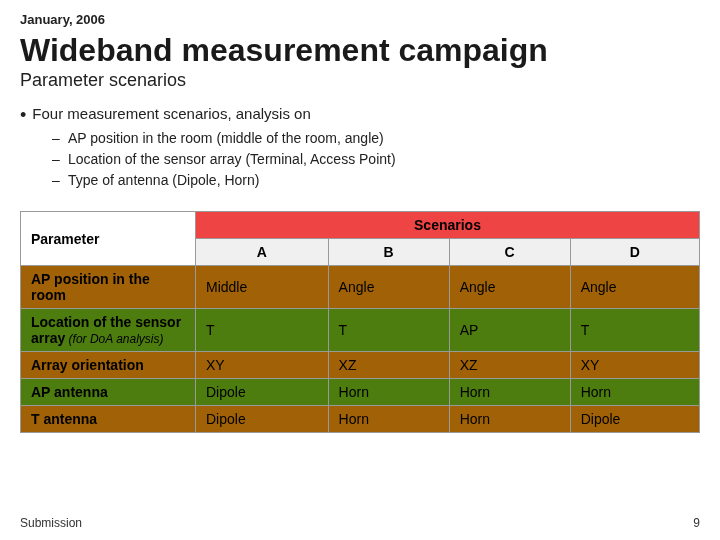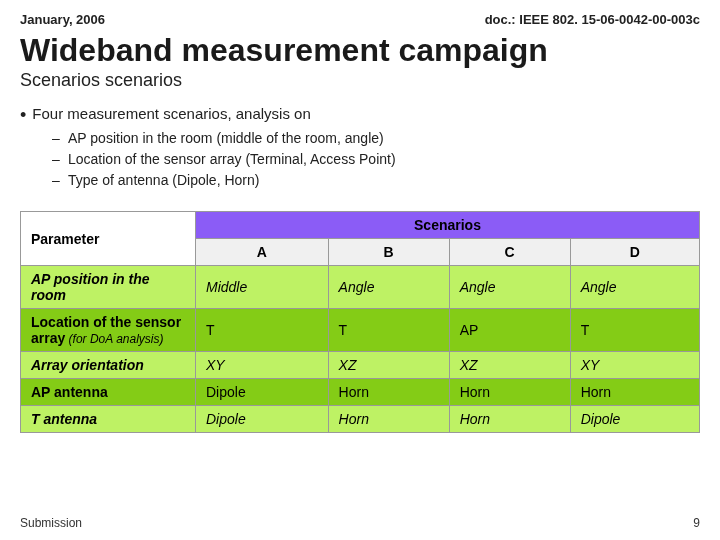--- a/index.html
+++ b/index.html
@@ -91,34 +91,33 @@
       padding: 5px 10px;
       text-align: left;
       vertical-align: middle;
     }
     .col-param {
       width: 175px;
       margin-left: 44px;
     }
     .scenarios-header {
       text-align: center;
-      background: #8b5cf6;
+      background: #ef4444;
     }
     .sub-header {
       background: #f0f0f0;
       text-align: center;
       font-weight: bold;
     }
     .row-shaded {
-      background: #84cc16;
+      background: #4d7c0f;
       padding-left: 35px;
     }
     .row-white {
-      background: #bef264;
-      font-style: italic;
+      background: #a16207;
     }
     .bold-text {
       font-weight: bold;
     }
     .footer-row {
       display: flex;
       justify-content: space-between;
       align-items: flex-end;
       margin-top: 8px;
       font-size: 12px;
@@ -127,25 +126,24 @@
     .footer-center {
       text-align: center;
     }
   </style>
 </head>
 <body>
 
 <div class="page">
   <div class="header-row">
     <span class="header-left">January, 2006</span>
-    <span class="header-right">doc.: IEEE 802. 15-06-0042-00-003c</span>
   </div>
 
   <div class="main-title">Wideband measurement campaign</div>
-  <div class="subtitle">Scenarios scenarios</div>
+  <div class="subtitle">Parameter scenarios</div>
 
   <div class="bullet-section">
     <div class="bullet-main">
       <span class="bullet-dot">•</span>
       <span>Four measurement scenarios, analysis on</span>
     </div>
     <div class="sub-bullets">
       <div class="sub-bullet">
         <span class="dash">–</span>
         <span>AP position in the room (middle of the room, angle)</span>

